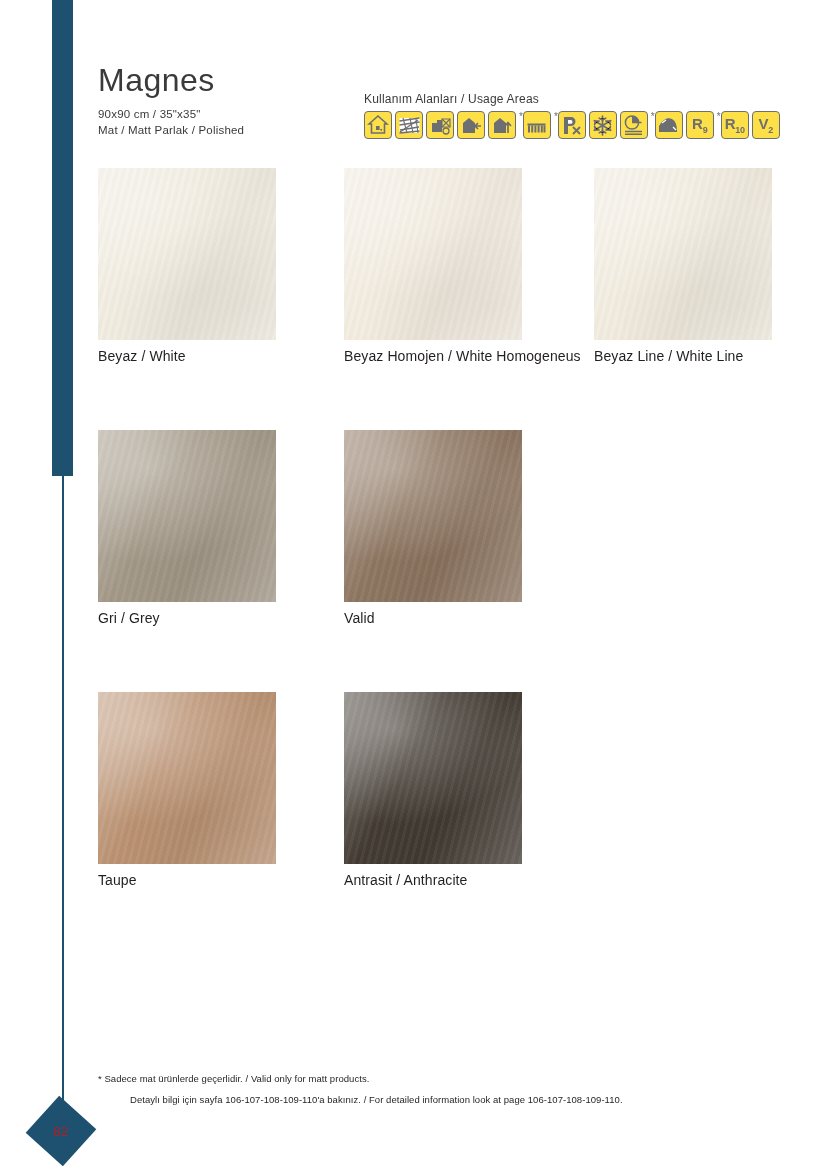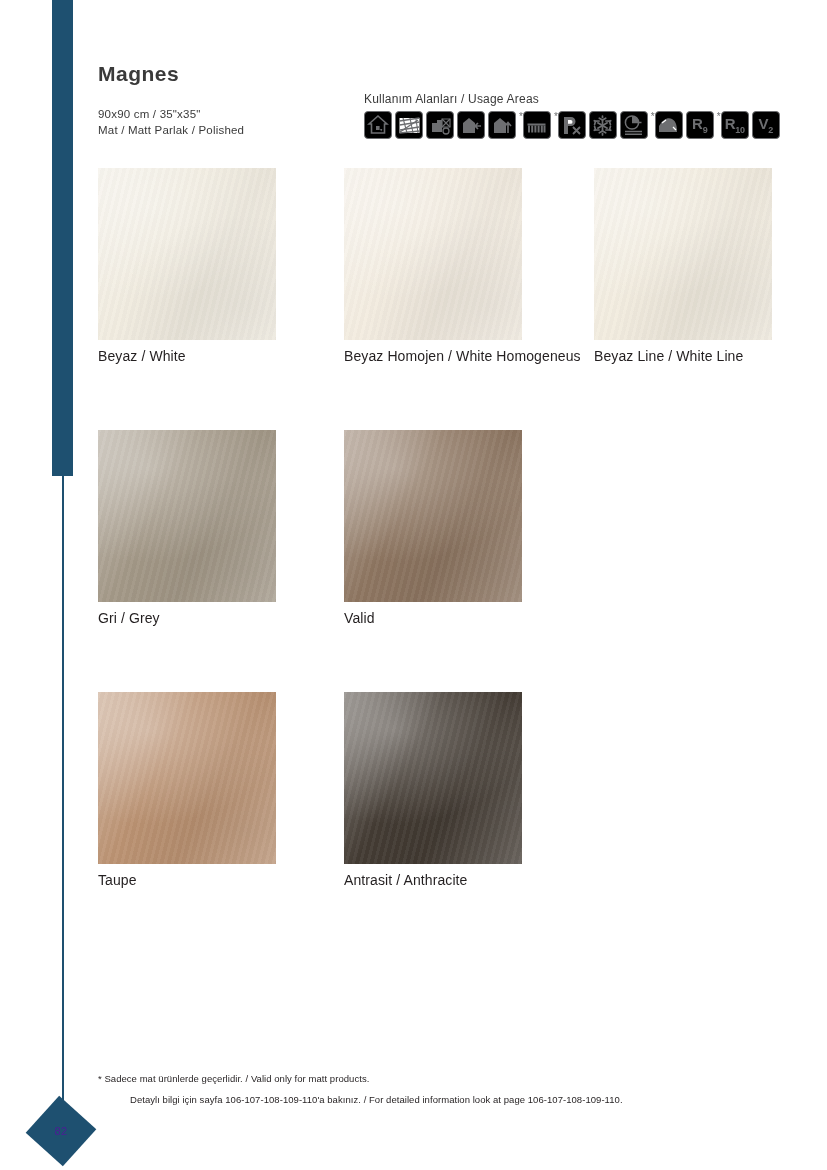--- a/index.html
+++ b/index.html
@@ -19,27 +19,27 @@
     position:absolute;left:62px;top:476px;width:1.5px;height:648px;
     background:#1e5070;
   }
   .page-badge{
     position:absolute;left:36px;top:1106px;width:50px;height:50px;
     background:#1e5070;transform:rotate(42deg);
   }
   .page-badge-num{
     position:absolute;left:36px;top:1106px;width:50px;height:50px;
     display:flex;align-items:center;justify-content:center;
-    color:#4c1d95;font-size:11px;letter-spacing:.5px;
+    color:#b91c1c;font-size:13px;letter-spacing:.5px;
   }
 
   
   .title{
     position:absolute;left:98px;top:62px;
-    font-size:21px;font-weight:700;letter-spacing:.5px;color:#3a3a3a;
+    font-size:32px;font-weight:400;letter-spacing:.5px;color:#3a3a3a;
   }
   .subtitle{
     position:absolute;left:98px;top:106px;
     font-size:11.5px;line-height:16px;color:#3a3a3a;letter-spacing:.2px;
   }
   .subtitle div{white-space:nowrap;}
 
   
   .usage-wrap{position:absolute;left:364px;top:92px;}
   .usage-title{
@@ -48,21 +48,21 @@
   }
   .usage-icons{display:flex;align-items:flex-start;}
   .icon-group{display:flex;align-items:flex-start;}
   .icon-star{
     font-size:10px;color:#6d6e71;line-height:10px;
     margin:0 0 0 1px;align-self:flex-start;padding-top:1px;
   }
   .icon-box{
     width:28px;height:28px;border:1.3px solid #6d6e71;border-radius:4px;
     margin-right:2px;display:flex;align-items:center;justify-content:center;
-    box-sizing:border-box;background:#000000;overflow:hidden;
+    box-sizing:border-box;background:#fde047;overflow:hidden;
   }
   .icon-box svg{display:block;}
   .icon-rtxt{
     font-size:15px;font-weight:bold;color:#6d6e71;line-height:1;
     letter-spacing:-.3px;
   }
   .icon-rtxt sub{font-size:9px;}
 
   
   .grid{position:absolute;left:98px;top:168px;width:700px;}

